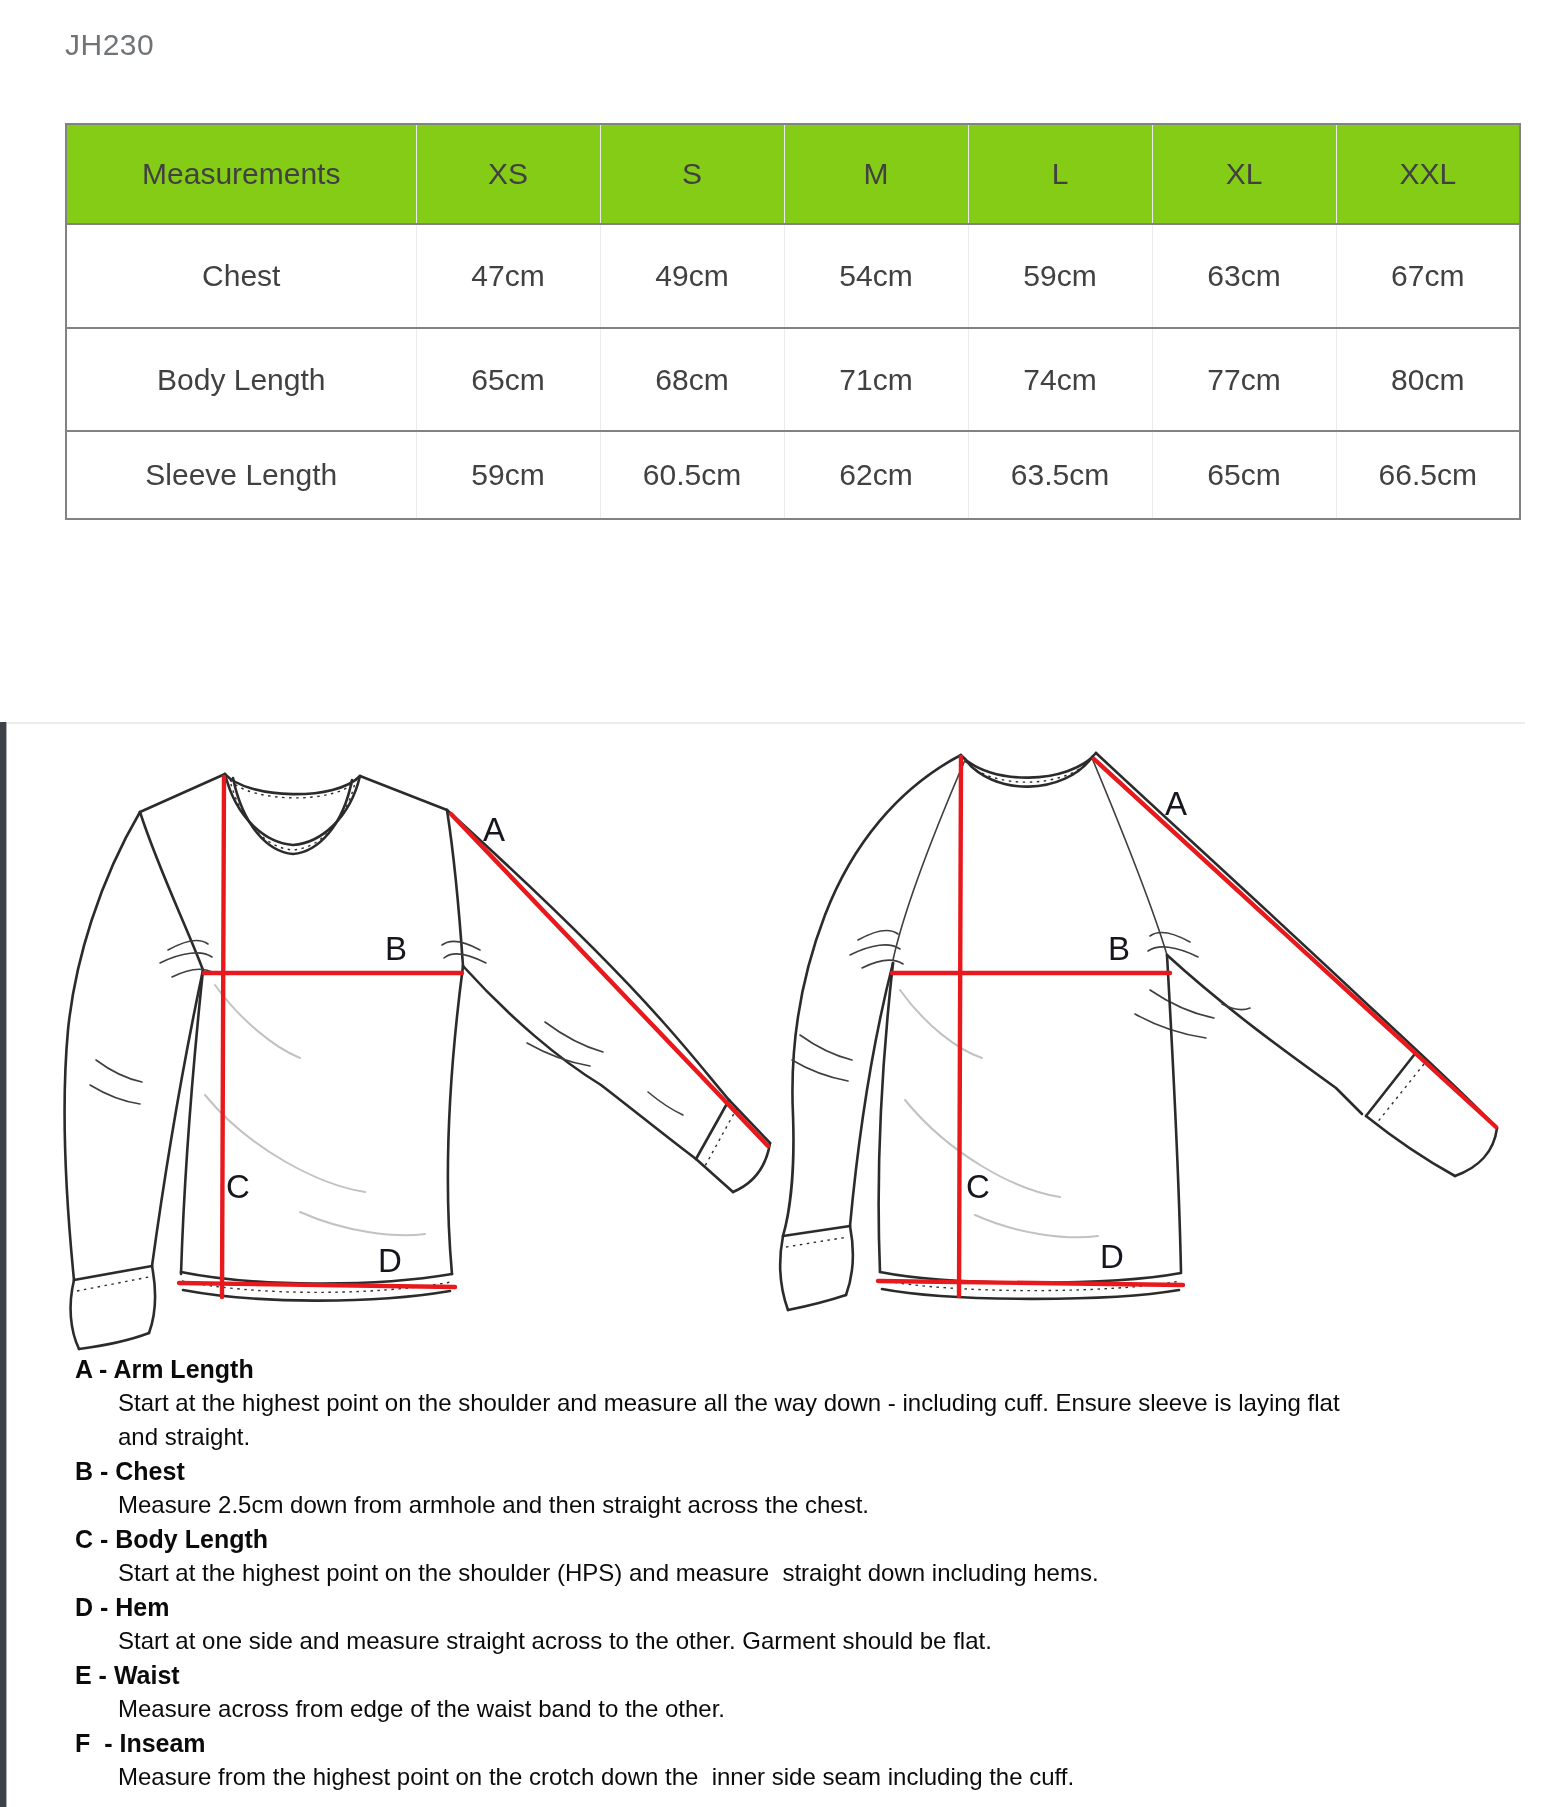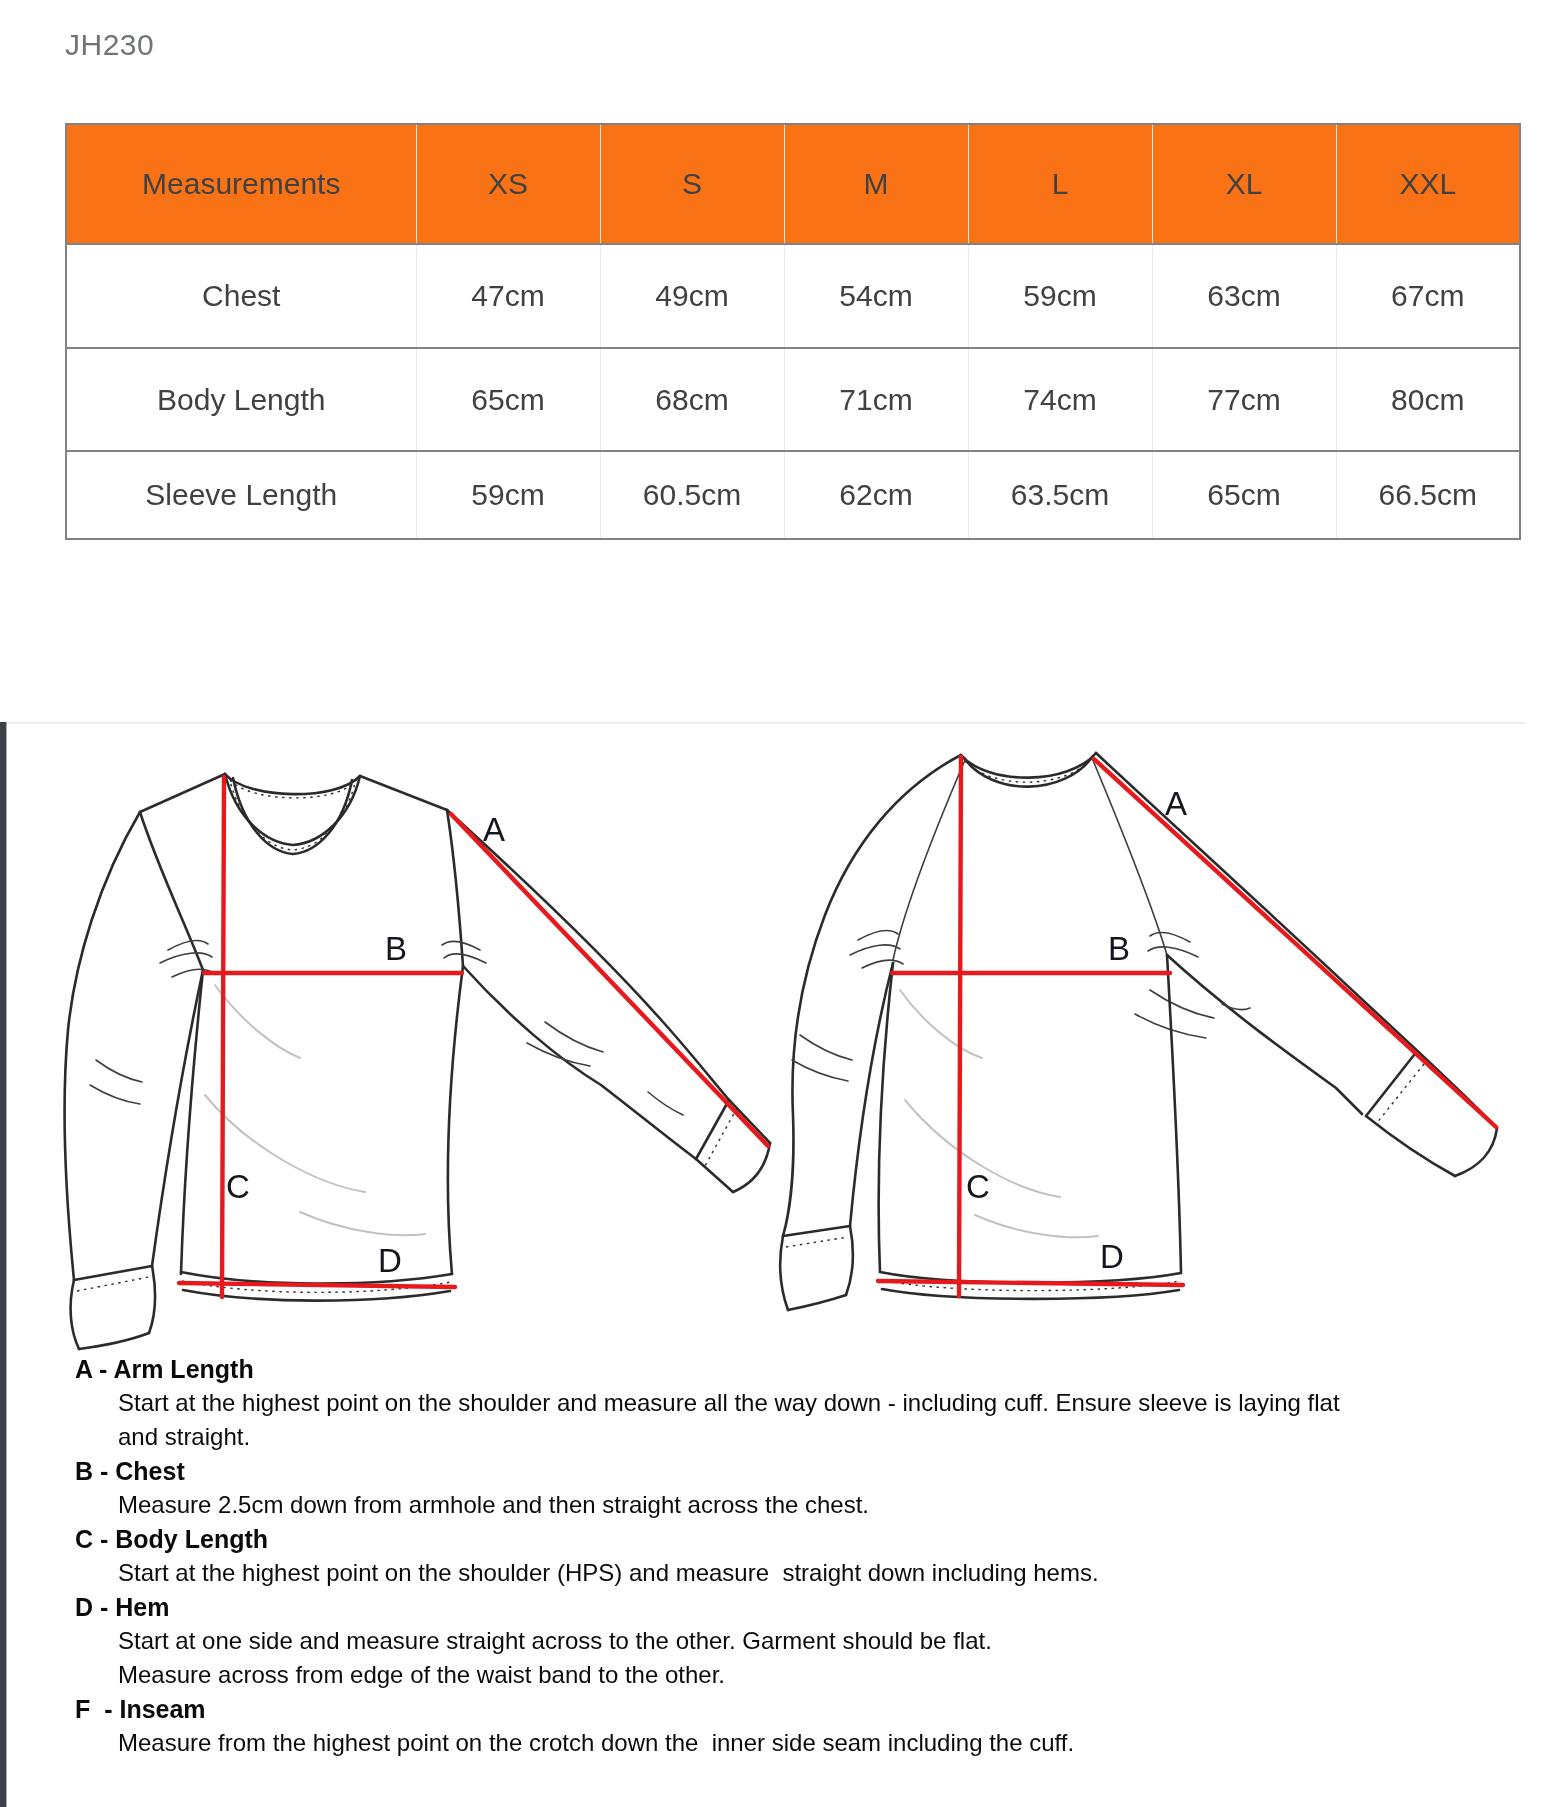--- a/index.html
+++ b/index.html
@@ -14,21 +14,21 @@
   table.size-table{
     position:absolute;left:65px;top:123px;width:1454px;
     border-collapse:collapse;table-layout:fixed;
     font-size:30px;color:#414141;border:2px solid #828282;
   }
   .size-table th,.size-table td{
     border-top:2px solid #828282;border-bottom:2px solid #828282;
     border-left:1px solid #ebebeb;border-right:1px solid #ebebeb;
     text-align:center;font-weight:400;padding:0;
   }
-  .size-table thead tr{height:120px;background:#f97316;}
+  .size-table thead tr{height:100px;background:#84cc16;}
   .size-table tbody tr:nth-child(1){height:104px;padding-left:32px;}
   .size-table tbody tr:nth-child(2){height:103px;padding-left:12px;}
   .size-table tbody tr:nth-child(3){height:88px;}
   .photo-top-edge{position:absolute;left:6px;top:722px;width:1519px;height:2px;background:#ededed;}
   .photo-left-bar{
     position:absolute;left:0;top:722px;width:6px;height:1085px;
     background:#3d4248;border-right:1px solid #aaafb4;
   }
   svg.diagram{position:absolute;left:0;top:722px;width:1552px;height:1085px;}
   .outline{fill:none;stroke:#2b2b2b;stroke-width:2.6;stroke-linecap:round;stroke-linejoin:round;}
@@ -224,16 +224,17 @@
 <div class="legend">
     <div class="lg-head">A - Arm Length</div>
     <div class="lg-line">Start at the highest point on the shoulder and measure all the way down - including cuff. Ensure sleeve is laying flat</div>
     <div class="lg-line">and straight.</div>
     <div class="lg-head">B - Chest</div>
     <div class="lg-line">Measure 2.5cm down from armhole and then straight across the chest.</div>
     <div class="lg-head">C - Body Length</div>
     <div class="lg-line">Start at the highest point on the shoulder (HPS) and measure  straight down including hems.</div>
     <div class="lg-head">D - Hem</div>
     <div class="lg-line">Start at one side and measure straight across to the other. Garment should be flat.</div>
+    <div class="lg-head">E - Waist</div>
     <div class="lg-line">Measure across from edge of the waist band to the other.</div>
     <div class="lg-head">F  - Inseam</div>
     <div class="lg-line">Measure from the highest point on the crotch down the  inner side seam including the cuff.</div>
   </div>
 
 </body></html>

